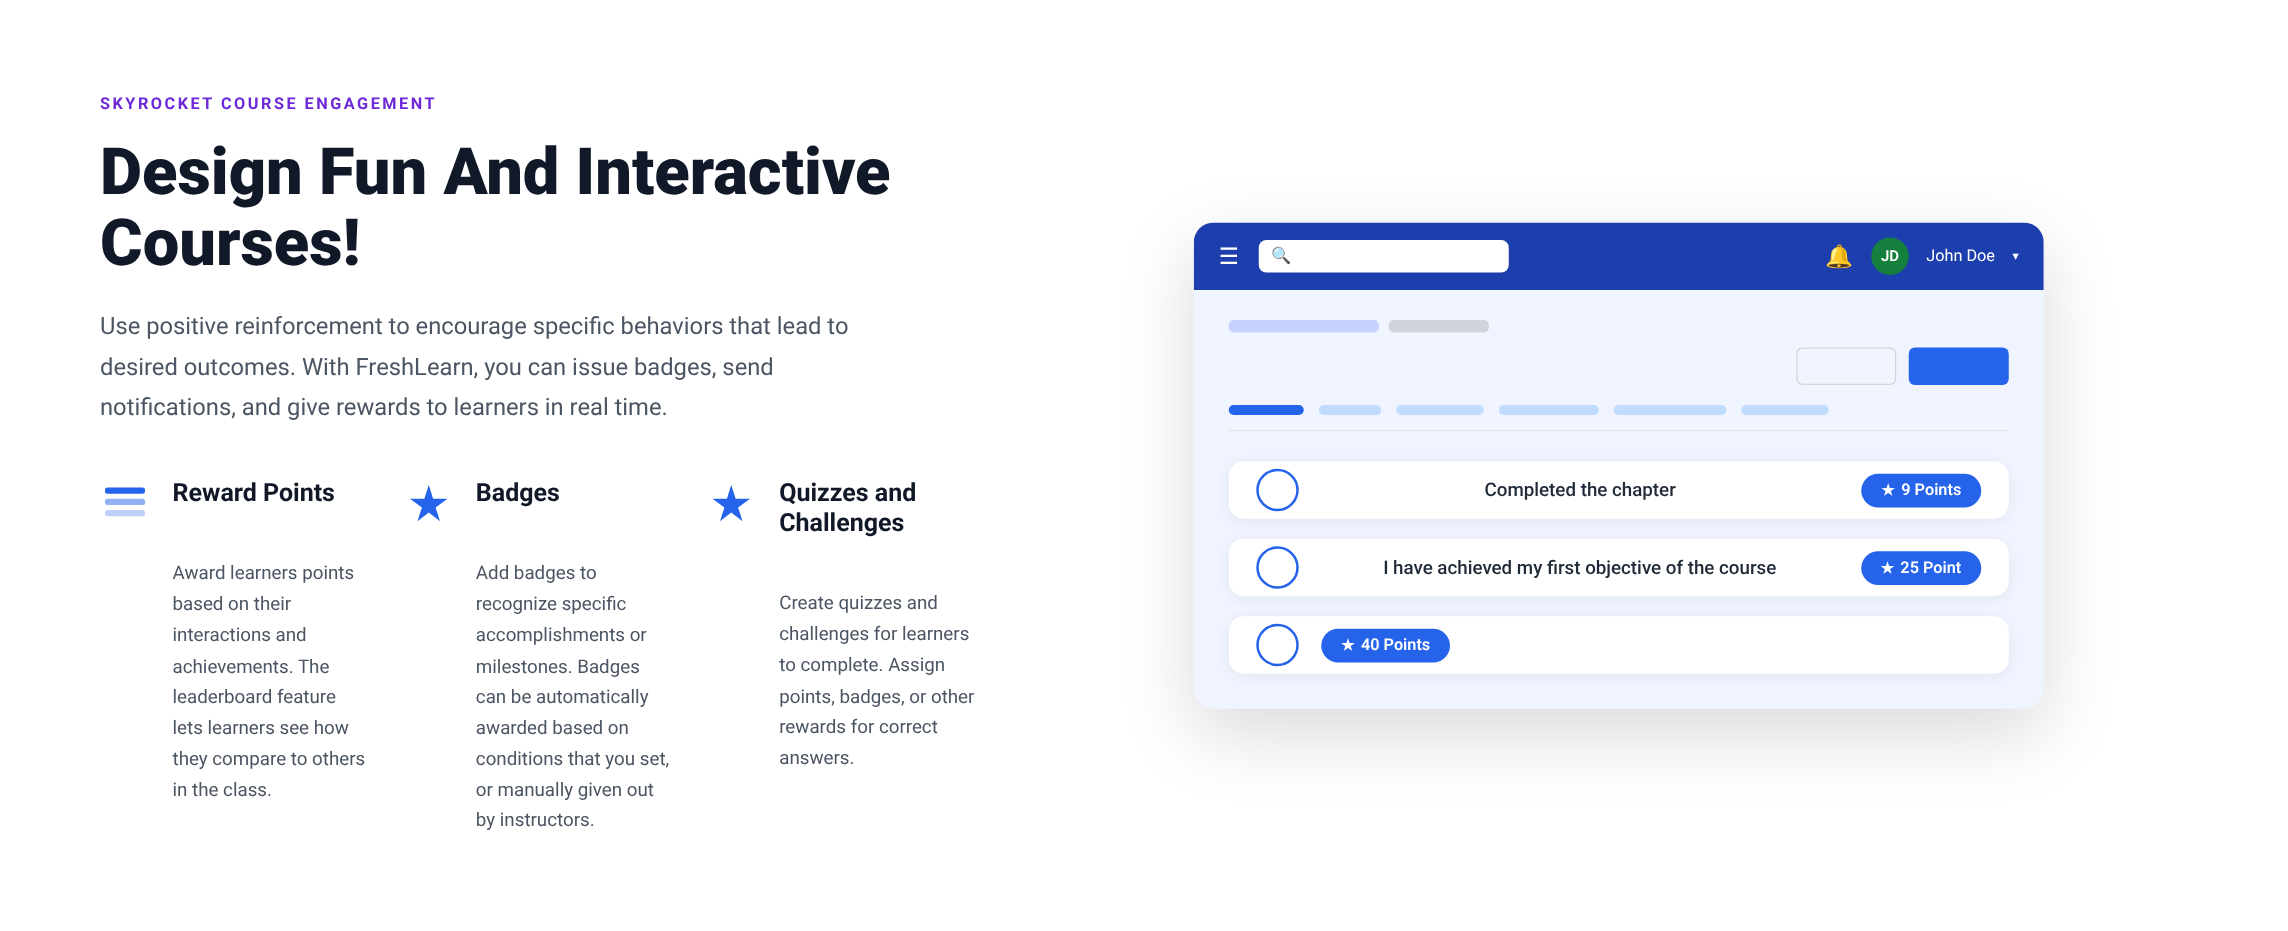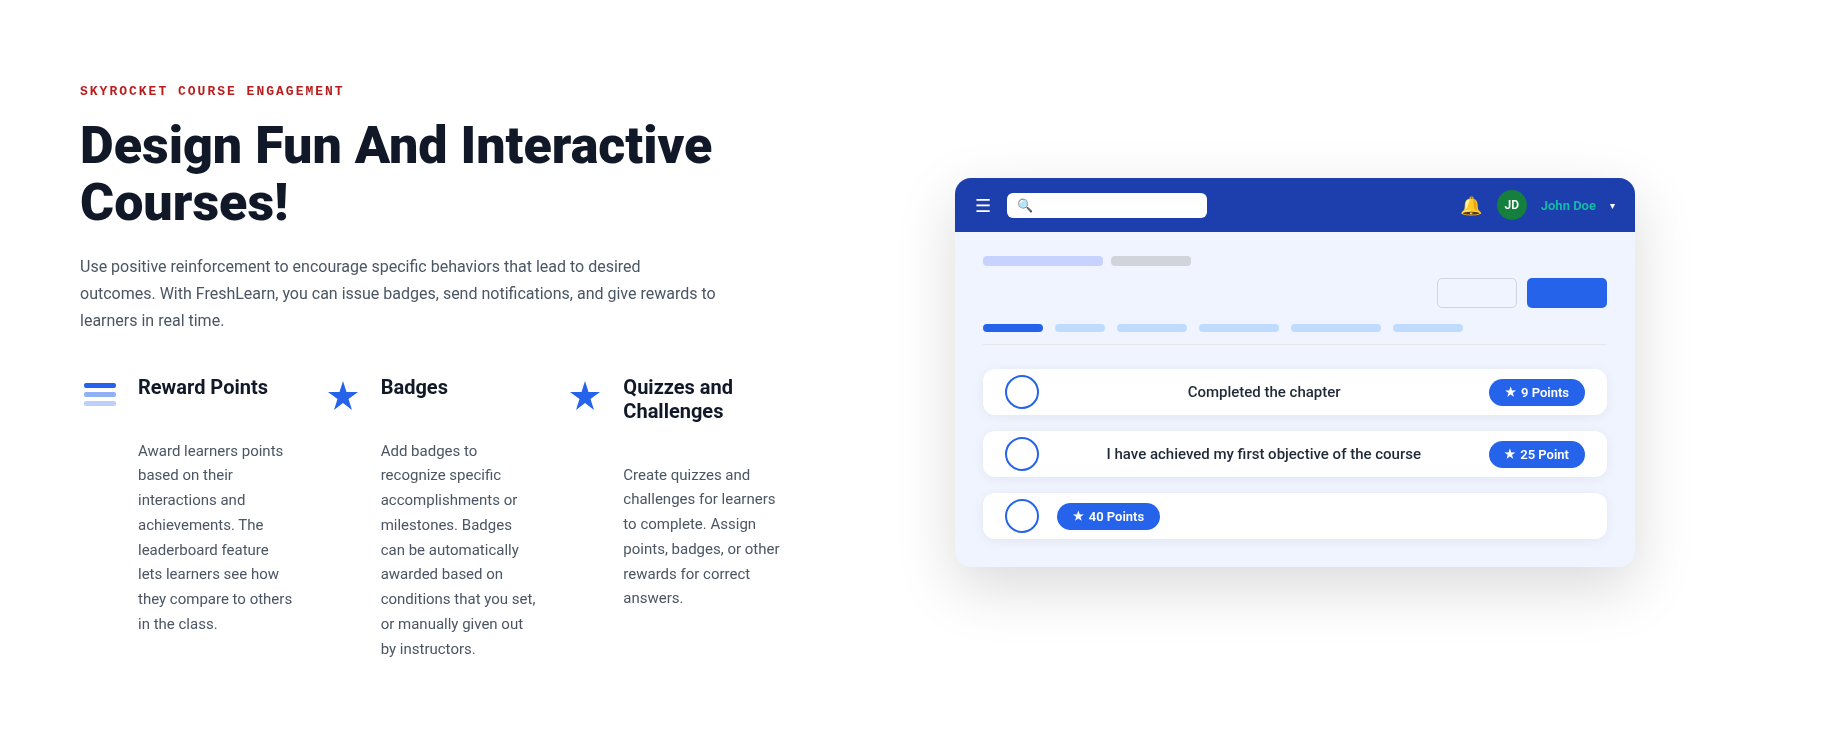--- a/index.html
+++ b/index.html
@@ -21,34 +21,33 @@
     }
     
     .left-col {
       flex: 0 0 700px;
       max-width: 700px;
     }
     .eyebrow {
       font-size: 13px;
       font-weight: 700;
       letter-spacing: 2px;
-      color: #b91c1c;
+      color: #6d28d9;
       text-transform: uppercase;
       margin-bottom: 18px;
-      font-family: Liberation Mono, monospace;
     }
     .headline {
       font-size: 52px;
       font-weight: 900;
       color: #111827;
       line-height: 1.1;
       margin-bottom: 22px;
     }
     .description {
-      font-size: 16px;
+      font-size: 19px;
       color: #4b5563;
       line-height: 1.7;
       margin-bottom: 40px;
       max-width: 640px;
     }
     .feature-list {
       display: flex;
       flex-direction: row;
       gap: 28px;
     }
@@ -145,23 +144,23 @@
       border-radius: 50%;
       background: #15803d;
       display: flex;
       align-items: center;
       justify-content: center;
       color: #fff;
       font-size: 12px;
       font-weight: 600;
     }
     .user-name {
-      color: #14b8a6;
-      font-size: 13px;
-      font-weight: 700;
+      color: #ffffff;
+      font-size: 13px;
+      font-weight: 400;
     }
     .chevron-down {
       color: #fff;
       font-size: 10px;
     }
     .browser-body {
       padding: 24px 28px 28px;
     }
     .mock-breadcrumb {
       display: flex;

